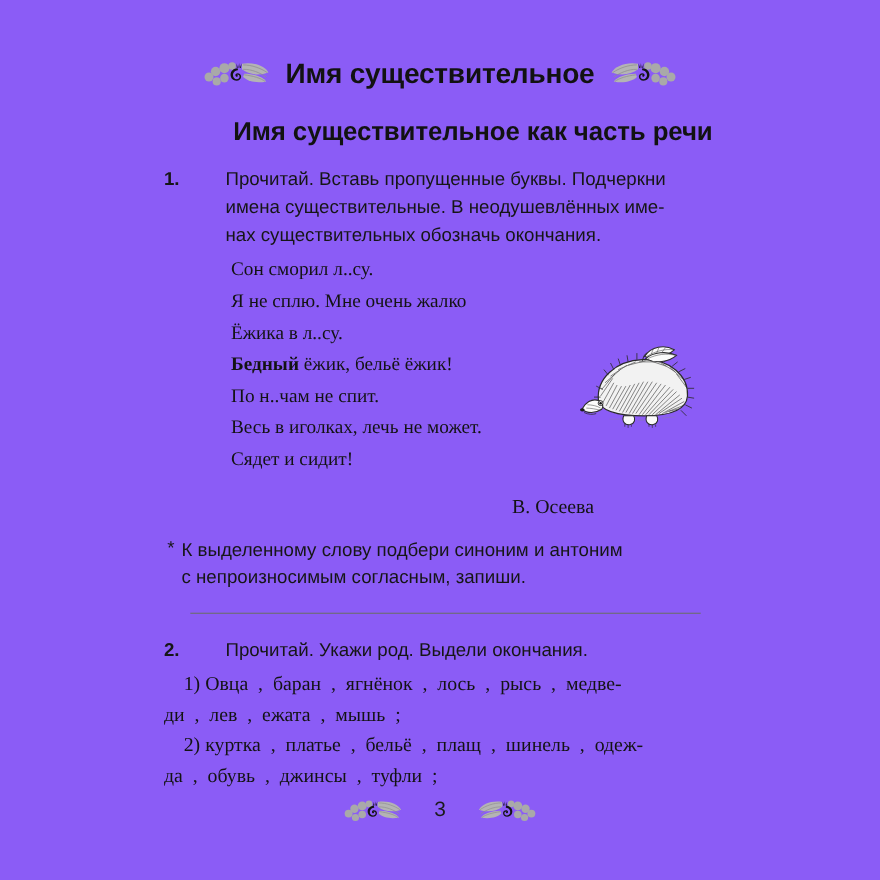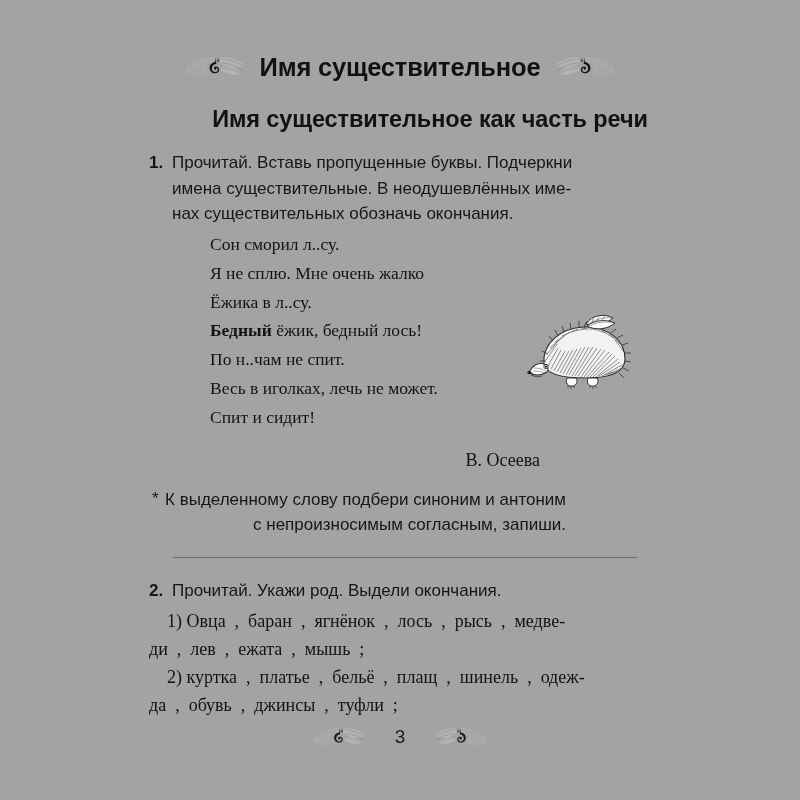--- a/index.html
+++ b/index.html
@@ -12,21 +12,21 @@
     height: 800px;
     overflow: hidden;
     font-family: "Liberation Sans", sans-serif;
     color: #161616;
     -webkit-font-smoothing: antialiased;
   }
   .page {
     position: relative;
     width: 800px;
     height: 800px;
-    background: #a3a3a3;
+    background: #8b5cf6;
   }
 
   
   .chapter-head {
     position: absolute;
     left: 0;
     top: 50px;
     width: 800px;
     display: flex;
     align-items: center;
@@ -80,21 +80,21 @@
     width: 23px;
     flex: 0 0 23px;
   }
   .ex-body {
     font-family: "Liberation Sans", sans-serif;
     font-size: 17px;
     line-height: 25.5px;
     color: #161616;
     flex: 1 1 auto;
   }
-  .ex-body .l { display: block; white-space: pre; }
+  .ex-body .l { display: block; white-space: pre; margin-left: 33px; }
 
   
   .poem {
     position: absolute;
     left: 210px;
     top: 230px;
     width: 330px;
     font-family: "Liberation Serif", serif;
     font-size: 17.5px;
     color: #131313;
@@ -133,21 +133,21 @@
     line-height: 25px;
     flex: 0 0 13px;
     margin-top: -1px;
   }
   .note-text {
     font-family: "Liberation Sans", sans-serif;
     font-size: 17px;
     line-height: 25px;
     color: #161616;
   }
-  .note-text .l { display: block; white-space: pre; text-align: right; }
+  .note-text .l { display: block; white-space: pre; }
 
   
   .divider {
     position: absolute;
     left: 173px;
     top: 557px;
     width: 464px;
     height: 0;
     border-top: 1.4px solid #6d6d6d;
   }
@@ -271,24 +271,24 @@
         <span class="l">имена существительные. В неодушевлённых име-</span>
         <span class="l">нах существительных обозначь окончания.</span>
       </div>
     </div>
   </div>
 
   <div class="poem">
     <span class="poem-line"><b></b><span>Сон сморил л..су.</span></span>
     <span class="poem-line"><b></b><span>Я не сплю. Мне очень жалко</span></span>
     <span class="poem-line"><b></b><span>Ёжика в л..су.</span></span>
-    <span class="poem-line"><b>Бедный</b><span> ёжик, бедный лось!</span></span>
+    <span class="poem-line"><b>Бедный</b><span> ёжик, бельё ёжик!</span></span>
     <span class="poem-line"><b></b><span>По н..чам не спит.</span></span>
     <span class="poem-line"><b></b><span>Весь в иголках, лечь не может.</span></span>
-    <span class="poem-line"><b></b><span>Спит и сидит!</span></span>
+    <span class="poem-line"><b></b><span>Сядет и сидит!</span></span>
   </div>
 
   <div class="poem-author">В. Осеева</div>
 
   <svg class="hedgehog" viewBox="0 0 118 90">
     <defs>
       <clipPath id="bodyclip">
         <path d="M20 62 C18 42 36 26 60 25 C85 24 102 40 101 58 C100 70 86 76 62 76 C38 76 22 72 20 62 Z"></path>
       </clipPath>
     </defs>

